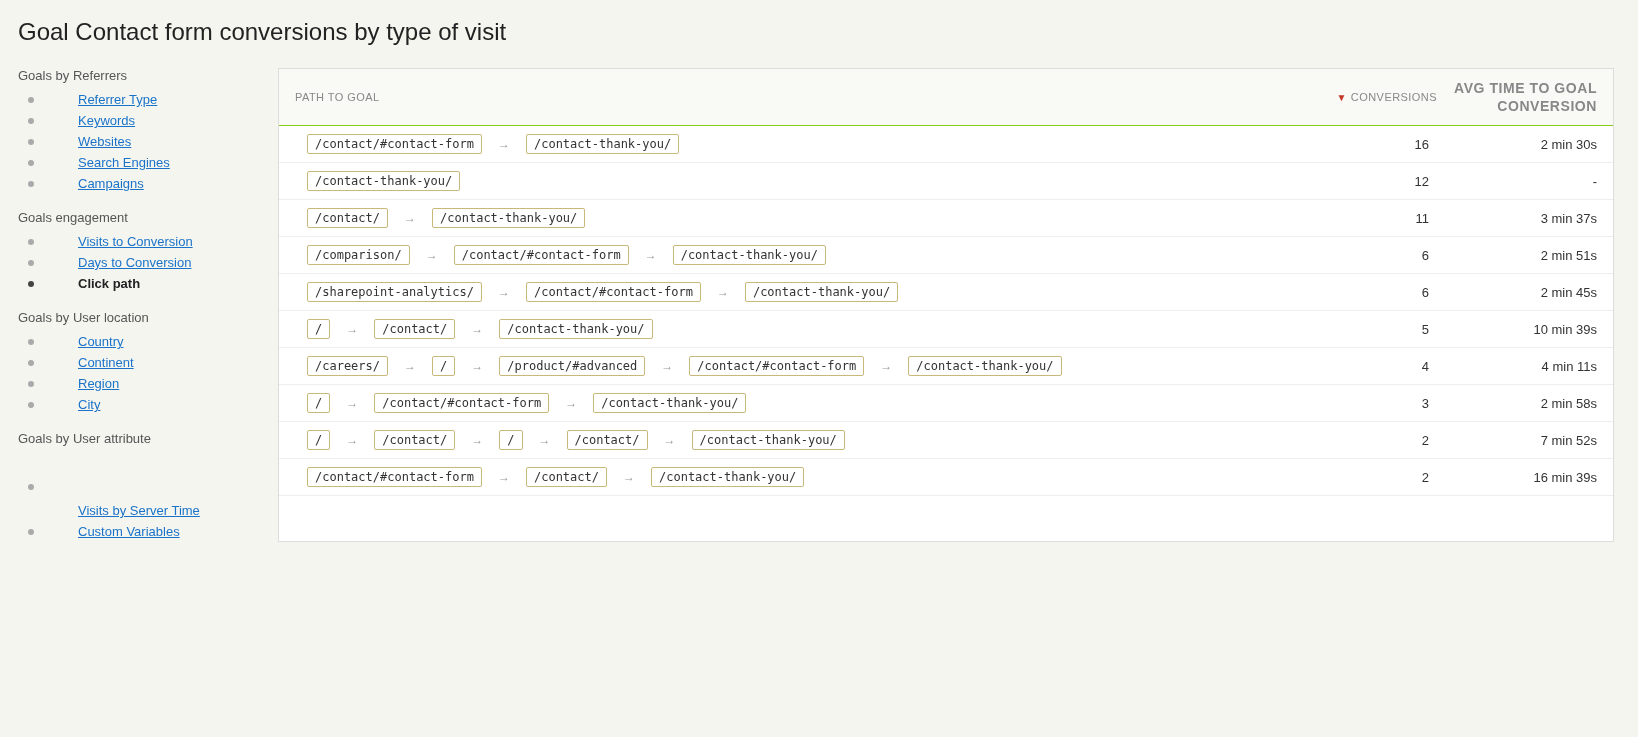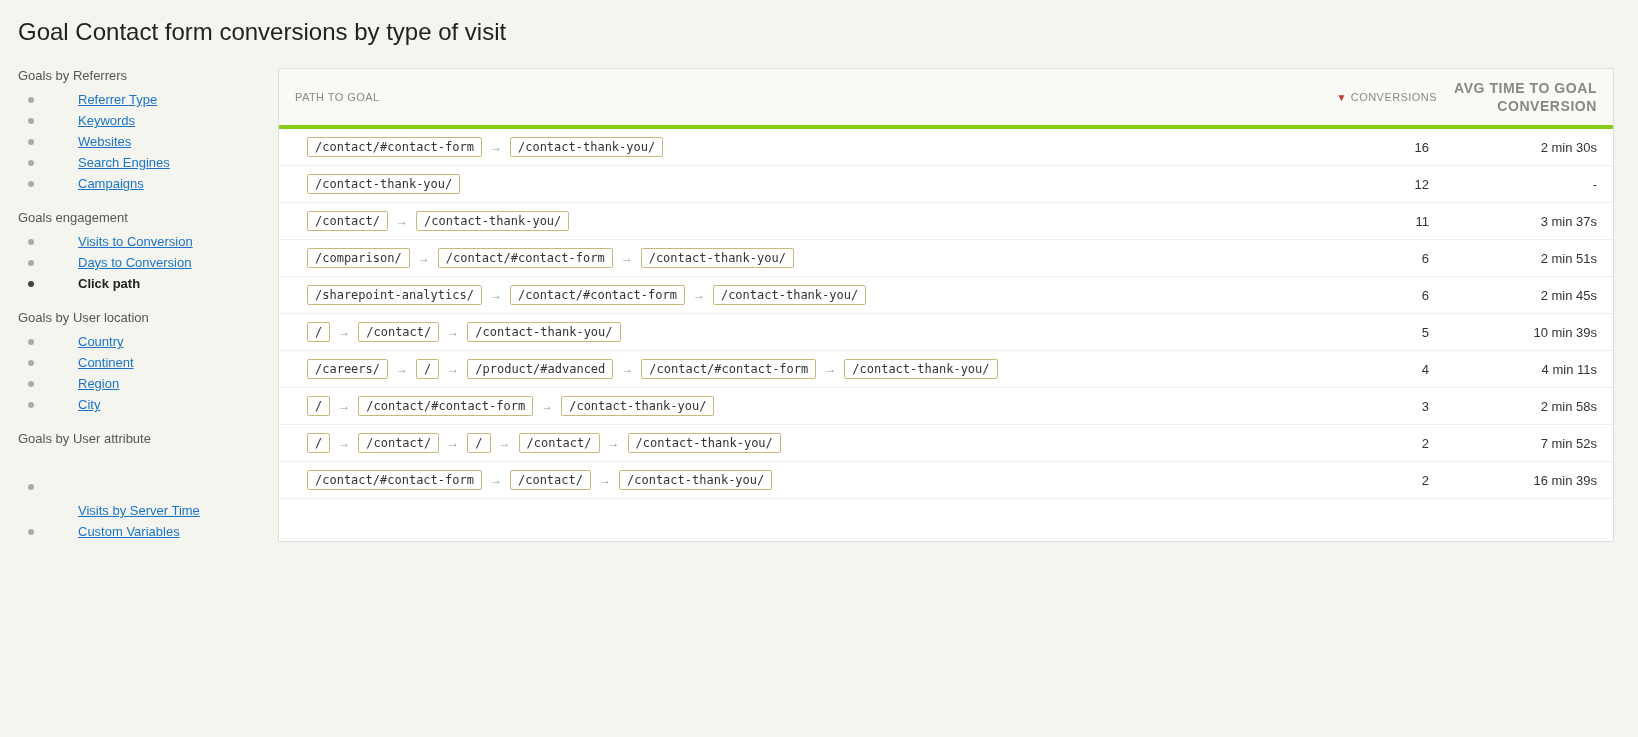--- a/index.html
+++ b/index.html
@@ -70,21 +70,21 @@
     
     .main {
       flex: 1;
       background: #fff;
       border: 1px solid #ddd;
     }
     .table-header {
       display: flex;
       align-items: center;
       padding: 10px 16px;
-      border-bottom: 4px solid #84cc16;
+      border-bottom: 1px solid #84cc16;
       background: #f9f9f6;
     }
     .col-path {
       flex: 1;
       font-size: 11px;
       color: #888;
       text-transform: uppercase;
       letter-spacing: 0.04em;
     }
     .col-conversions {
@@ -118,21 +118,21 @@
       align-items: center;
       padding: 8px 16px;
       border-bottom: 1px solid #eee;
       background: #fff;
     }
     .path-cell {
       flex: 1;
       display: flex;
       align-items: center;
       flex-wrap: wrap;
-      gap: 8px;
+      gap: 16px;
       padding-left: 12px;
     }
     .path-segment {
       display: inline-block;
       background: #fff;
       border: 1px solid #c8b97a;
       border-radius: 2px;
       padding: 2px 7px;
       font-size: 12px;
       color: #333;

